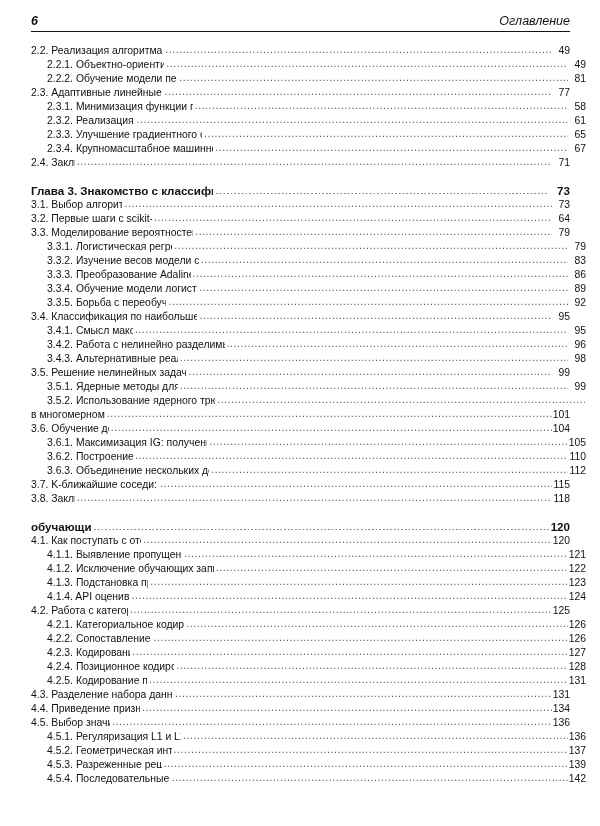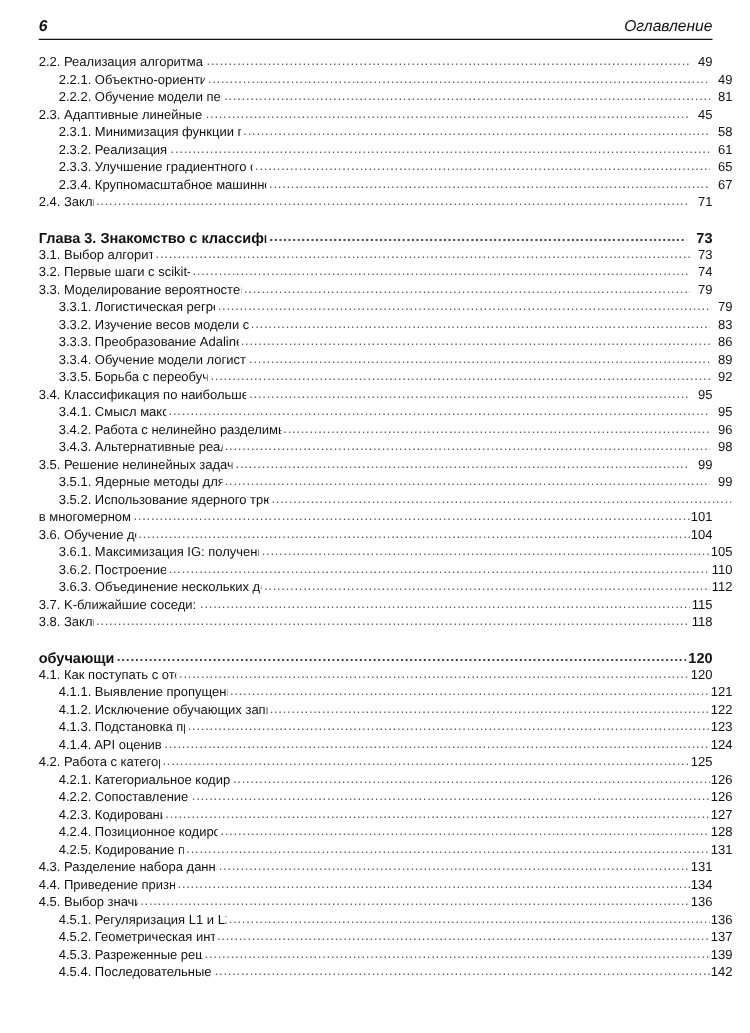--- a/index.html
+++ b/index.html
@@ -145,21 +145,21 @@
         <span class="pagenum">49</span>
       </div>
       <div class="row lvl2">
         <span class="label">2.2.2. Обучение модели персептрона на наборе данных Iris</span>
         <span class="leader"></span>
         <span class="pagenum">81</span>
       </div>
       <div class="row lvl1">
         <span class="label">2.3. Адаптивные линейные нейроны и сходимость обучения</span>
         <span class="leader"></span>
-        <span class="pagenum">45</span>
+        <span class="pagenum">77</span>
       </div>
       <div class="row lvl2">
         <span class="label">2.3.1. Минимизация функции потерь с помощью градиентного спуска</span>
         <span class="leader"></span>
         <span class="pagenum">58</span>
       </div>
       <div class="row lvl2">
         <span class="label">2.3.2. Реализация Adaline на Python</span>
         <span class="leader"></span>
         <span class="pagenum">61</span>
@@ -186,21 +186,21 @@
         <span class="pagenum">73</span>
       </div>
       <div class="row lvl1">
         <span class="label">3.1. Выбор алгоритма классификации</span>
         <span class="leader"></span>
         <span class="pagenum">73</span>
       </div>
       <div class="row lvl1">
         <span class="label">3.2. Первые шаги с scikit-learn: обучение персептрона</span>
         <span class="leader"></span>
-        <span class="pagenum">74</span>
+        <span class="pagenum">64</span>
       </div>
       <div class="row lvl1">
         <span class="label">3.3. Моделирование вероятностей классов с помощью логистической регрессии</span>
         <span class="leader"></span>
         <span class="pagenum">79</span>
       </div>
       <div class="row lvl2">
         <span class="label">3.3.1. Логистическая регрессия и условные вероятности</span>
         <span class="leader"></span>
         <span class="pagenum">79</span>

